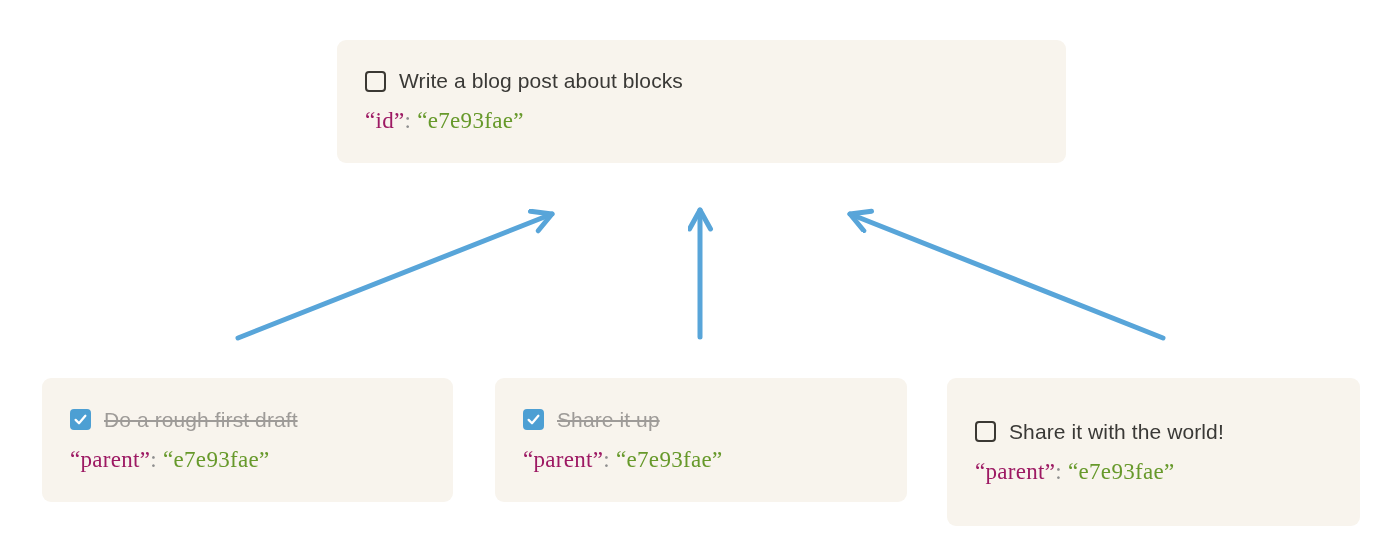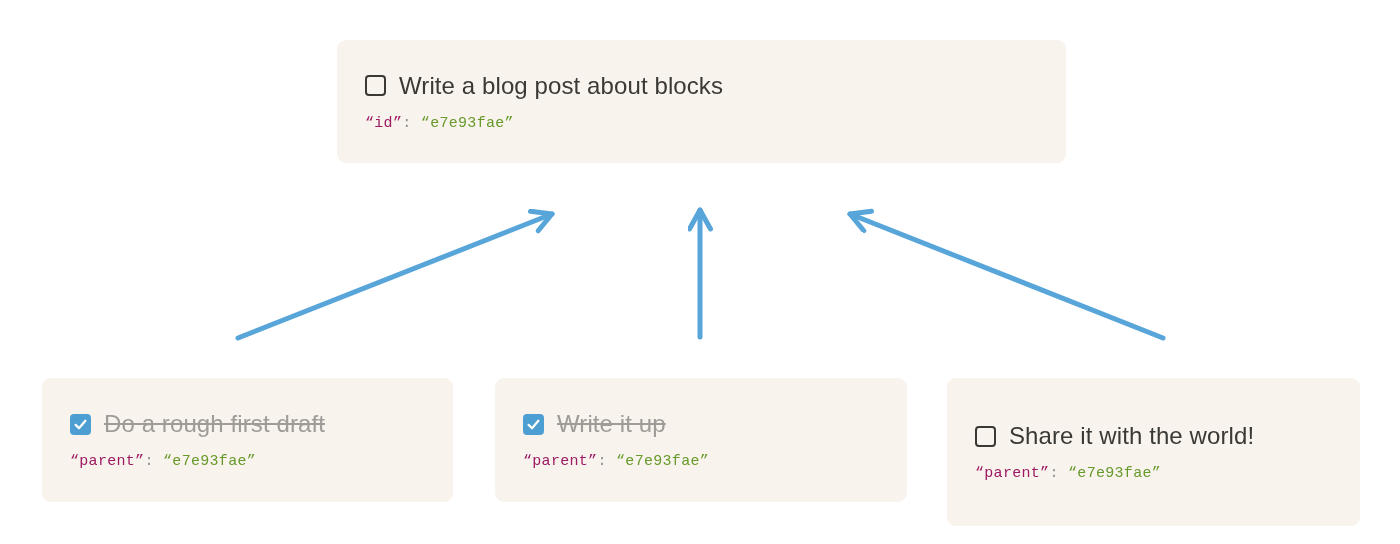--- a/index.html
+++ b/index.html
@@ -36,28 +36,28 @@
     border:2px solid var(--cb-border);
     border-radius:4px;
     background:transparent;
     display:flex;align-items:center;justify-content:center;
     cursor:pointer;
   }
   .checkbox svg{display:none;width:15px;height:15px;}
   .checkbox.checked{background:var(--cb-blue);border-color:var(--cb-blue);}
   .checkbox.checked svg{display:block;}
   .task-label{
-    font-size:24px;
+    font-size:21px;
     color:var(--title);
     letter-spacing:.1px;
   }
   .task-label.done{color:var(--done);text-decoration:line-through;}
   .code-row{
-    font-family:Liberation Mono, monospace;
-    font-size:15px;
+    font-family:Liberation Serif, serif;
+    font-size:23px;
     letter-spacing:.3px;
     white-space:pre;
   }
   .code-key{color:var(--key);}
   .code-punct{color:var(--punct);}
   .code-value{color:var(--value);}
   .arrows{position:absolute;left:0;top:0;width:1400px;height:544px;pointer-events:none;}
 </style>
 </head>
 <body>
@@ -99,21 +99,21 @@
     <div class="code-row"><span class="code-key">“parent”</span><span class="code-punct">:</span><span class="code-value"> “e7e93fae”</span></div>
   </div>
 
   <div class="card card-child-2">
     <div class="task-row">
       <span class="checkbox checked">
         <svg viewBox="0 0 20 20">
             <polyline points="3.5,10.5 8,15 16.5,5" fill="none" stroke="#ffffff" stroke-width="3" stroke-linecap="round" stroke-linejoin="round"></polyline>
           </svg>
       </span>
-      <span class="task-label done">Write it up</span>
+      <span class="task-label done">Share it up</span>
     </div>
     <div class="code-row"><span class="code-key">“parent”</span><span class="code-punct">:</span><span class="code-value"> “e7e93fae”</span></div>
   </div>
 
   <div class="card card-child-3">
     <div class="task-row">
       <span class="checkbox">
         
       </span>
       <span class="task-label">Share it with the world!</span>

